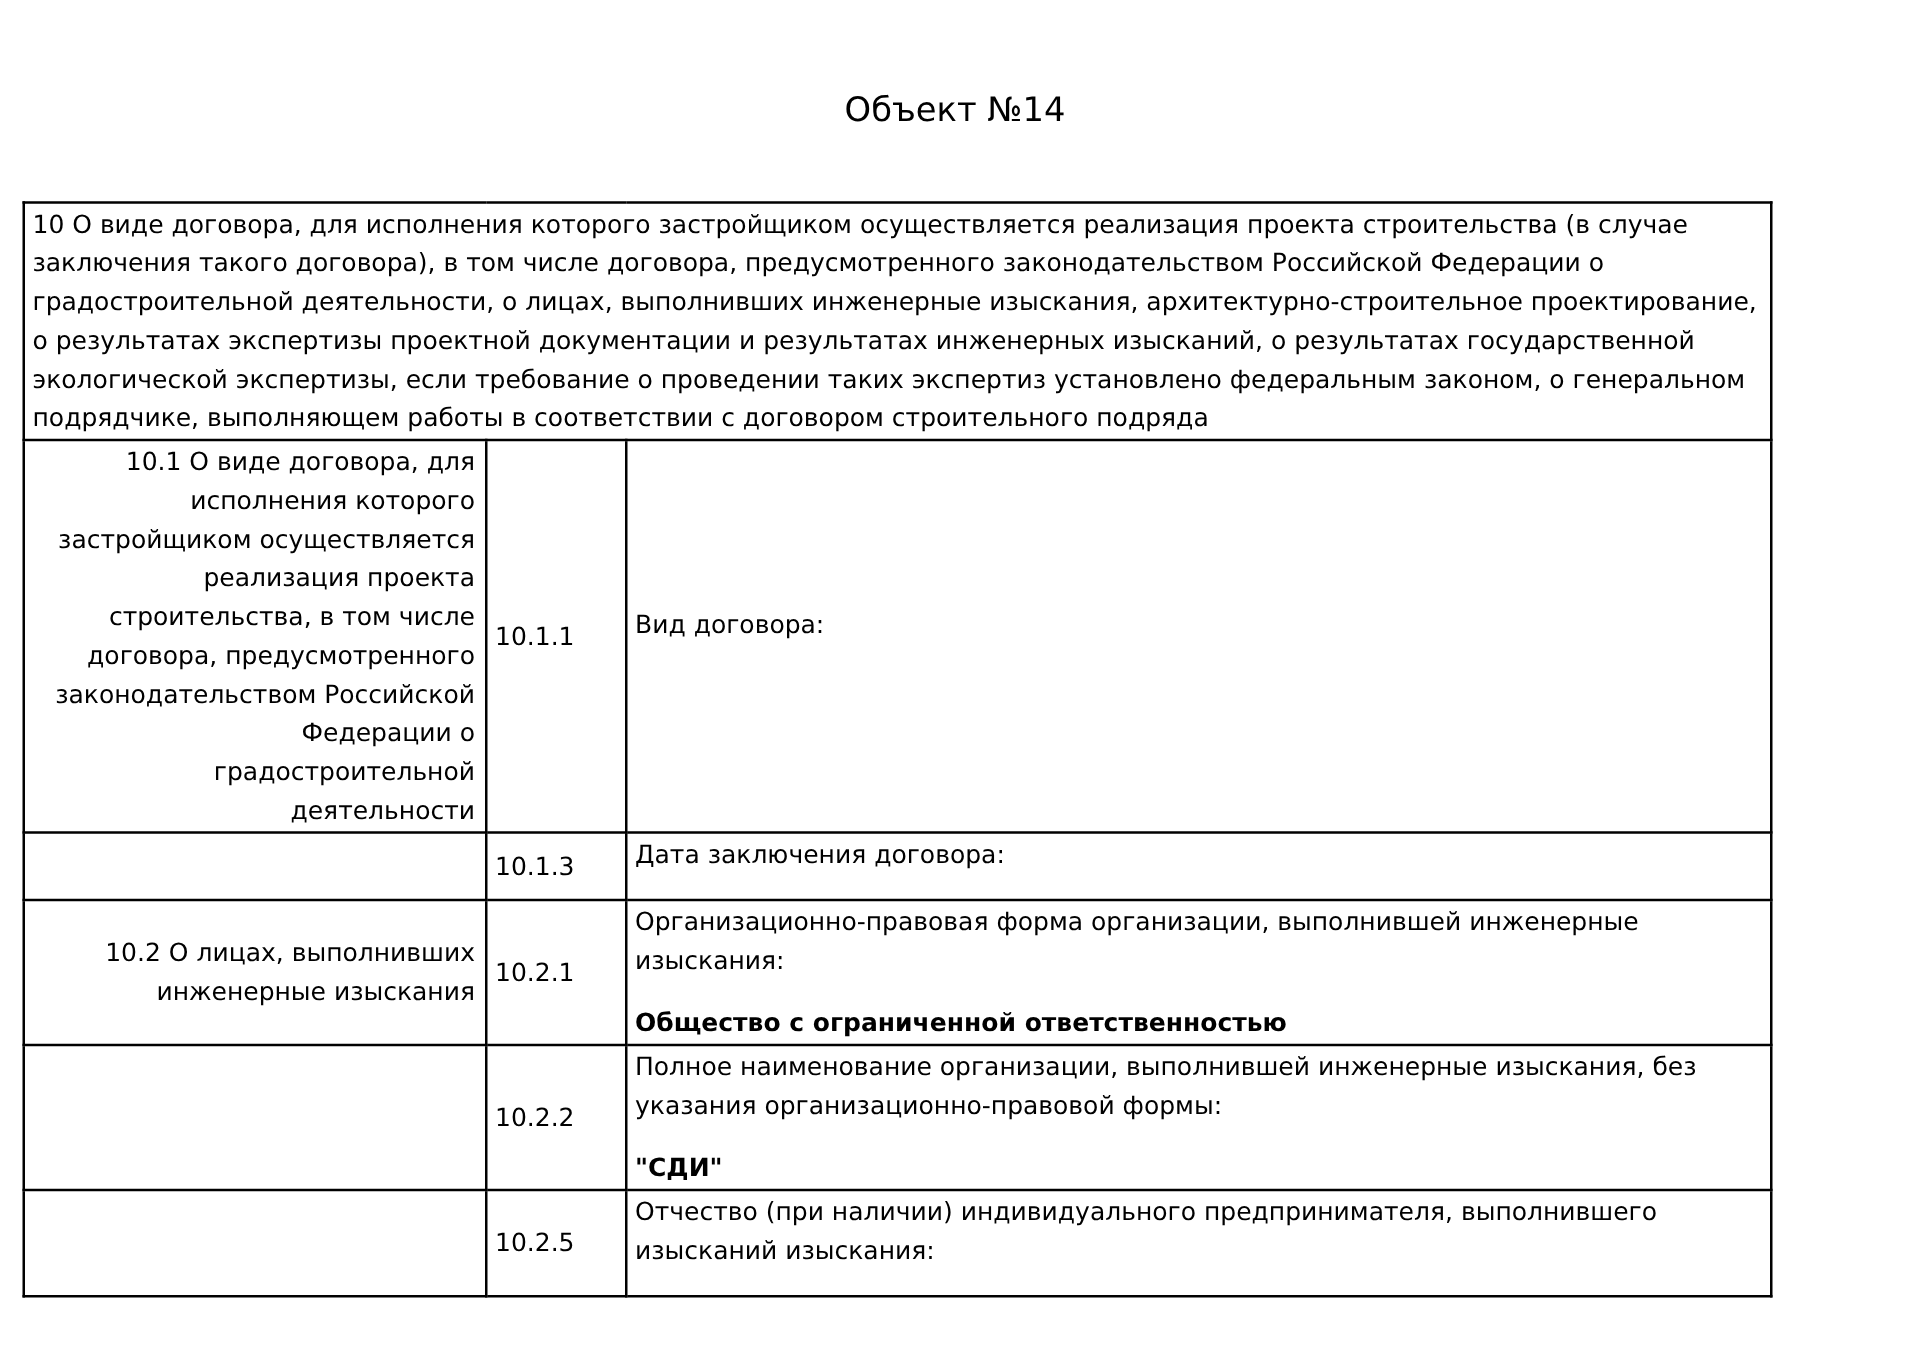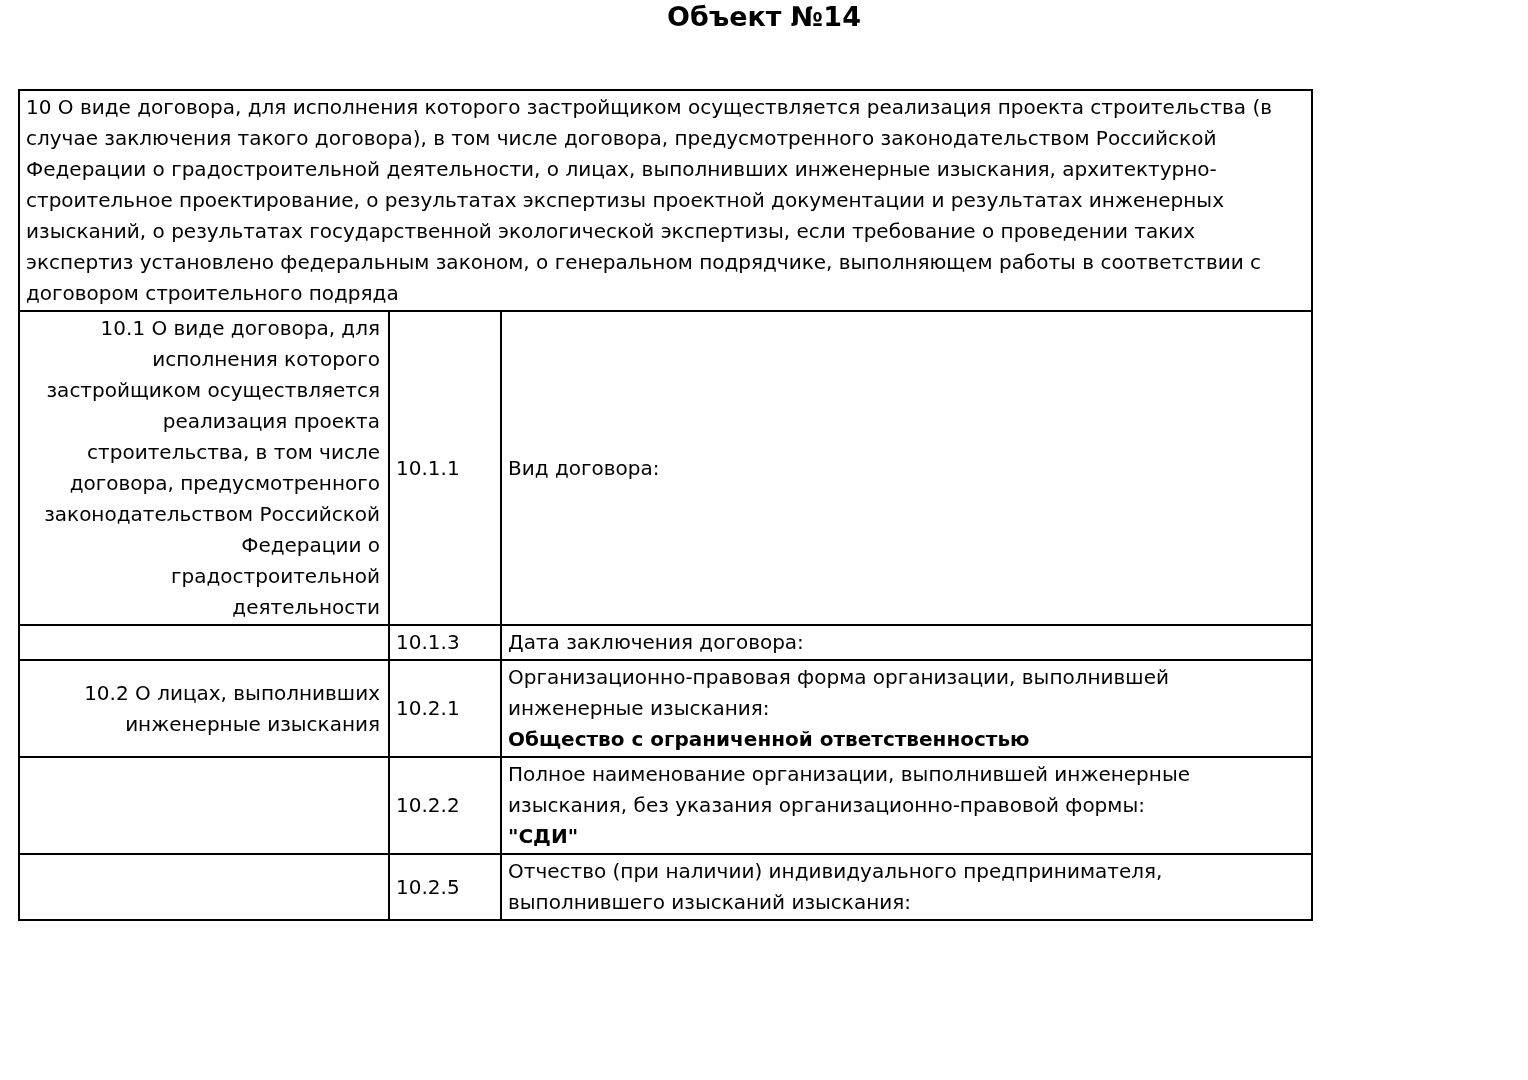--- a/index.html
+++ b/index.html
@@ -9,46 +9,48 @@
     background: #ffffff;
   }
   body {
     width: 1528px;
     min-height: 1080px;
     font-family: "DejaVu Sans", "Liberation Sans", sans-serif;
     color: #000000;
   }
   .doc-title {
     margin: 0;
+    padding-top: 72px;
     text-align: center;
     font-size: 27px;
-    font-weight: bold;
+    font-weight: normal;
     line-height: 33px;
   }
   table.doc-table {
     border-collapse: collapse;
     table-layout: fixed;
-    width: 1295px;
+    width: 1400px;
     margin: 56px 18px 0 18px;
     font-size: 20px;
     line-height: 31px;
   }
   table.doc-table td {
     border: 2px solid #000000;
     padding: 1px 8px 1px 6px;
     vertical-align: middle;
     overflow: hidden;
     word-wrap: break-word;
   }
   td.col-group {
     vertical-align: top;
     text-align: right;
   }
   .field-value {
     font-weight: bold;
+    margin-top: 19px;
   }
 </style>
 </head>
 <body>
 
 <div class="page">
 
   <div class="doc-title">Объект №14</div>
 
   <table class="doc-table">

